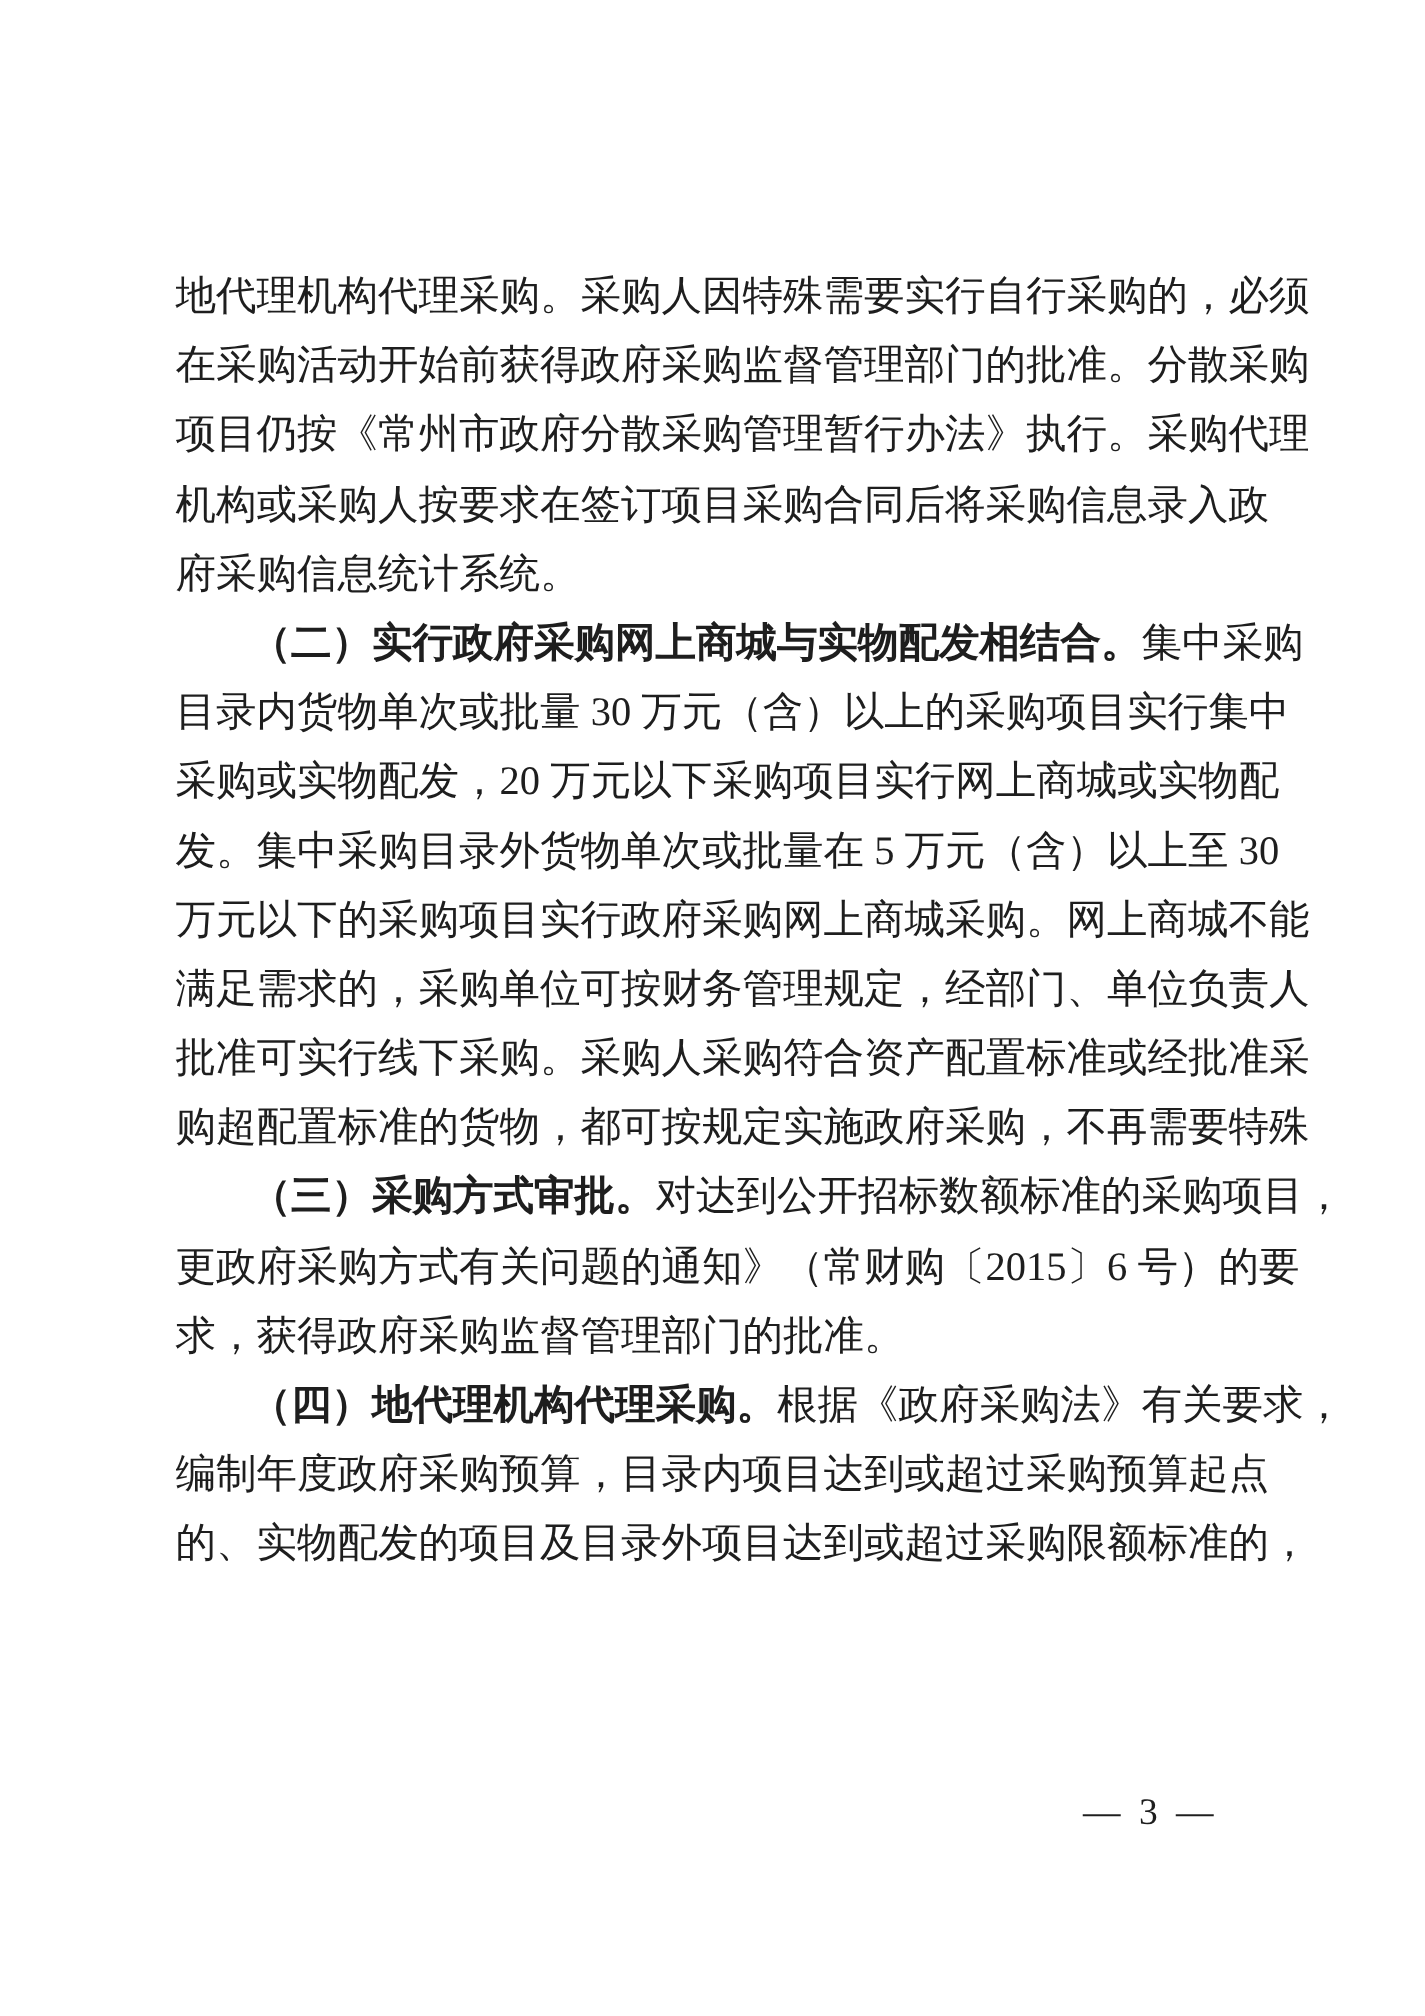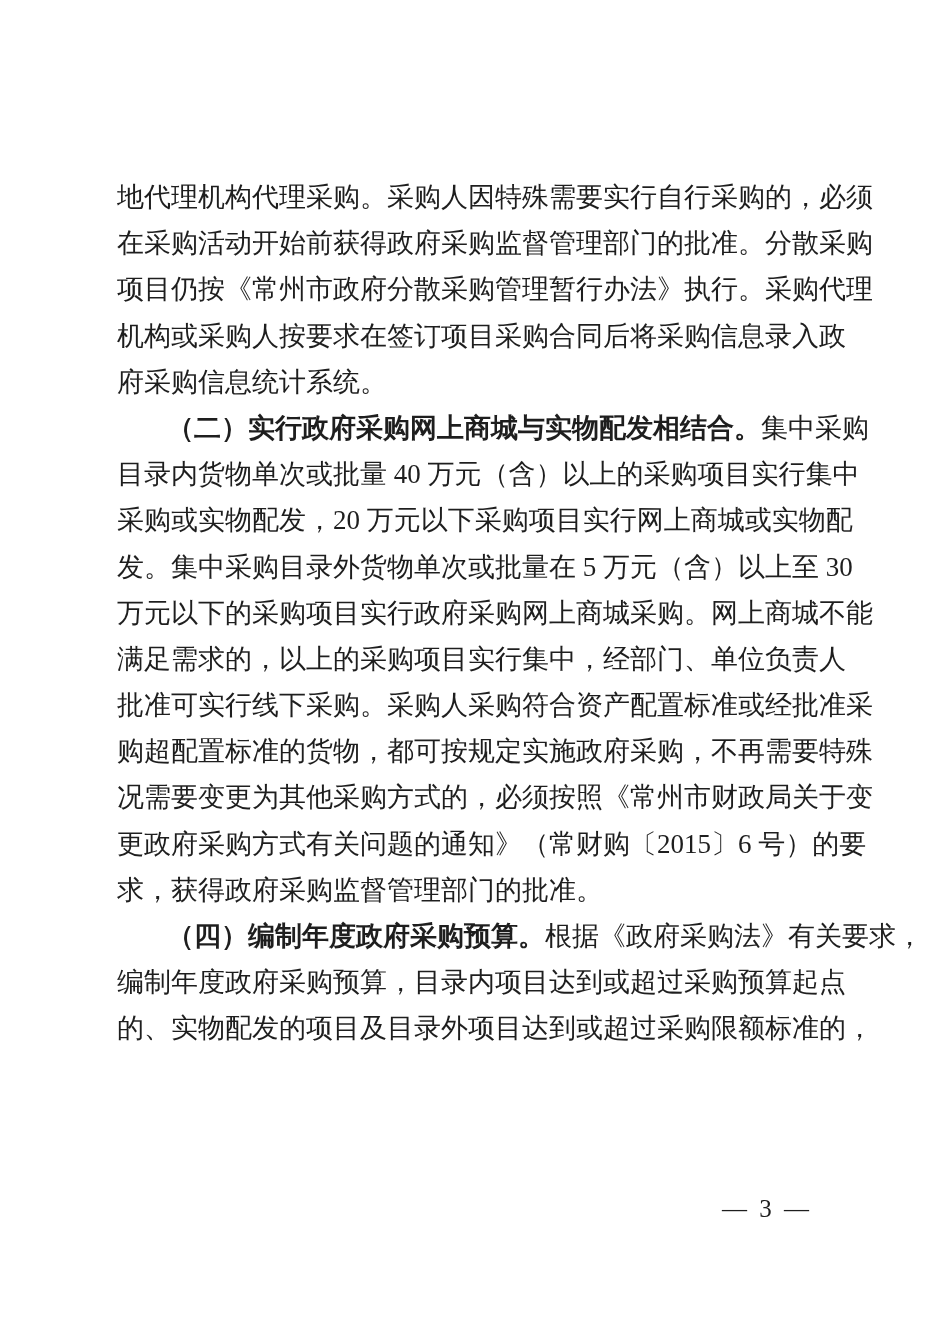--- a/index.html
+++ b/index.html
@@ -58,33 +58,33 @@
   <div class="content">
       <div class="paragraph">
         <div class="line"><span class="seg">地代理机构代理采购。采购人因特殊需要实行自行采购的，必须</span></div>
         <div class="line"><span class="seg">在采购活动开始前获得政府采购监督管理部门的批准。分散采购</span></div>
         <div class="line"><span class="seg">项目仍按《常州市政府分散采购管理暂行办法》执行。采购代理</span></div>
         <div class="line"><span class="seg">机构或采购人按要求在签订项目采购合同后将采购信息录入政</span></div>
         <div class="line line-end"><span class="seg">府采购信息统计系统。</span></div>
       </div>
       <div class="paragraph">
         <div class="line indent"><span class="seg bold">（二）实行政府采购网上商城与实物配发相结合。</span><span class="seg">集中采购</span></div>
-        <div class="line"><span class="seg">目录内货物单次或批量 40 万元（含）以上的采购项目实行集中</span></div>
+        <div class="line"><span class="seg">目录内货物单次或批量 30 万元（含）以上的采购项目实行集中</span></div>
         <div class="line"><span class="seg">采购或实物配发，20 万元以下采购项目实行网上商城或实物配</span></div>
         <div class="line"><span class="seg">发。集中采购目录外货物单次或批量在 5 万元（含）以上至 30</span></div>
         <div class="line"><span class="seg">万元以下的采购项目实行政府采购网上商城采购。网上商城不能</span></div>
-        <div class="line"><span class="seg">满足需求的，以上的采购项目实行集中，经部门、单位负责人</span></div>
+        <div class="line"><span class="seg">满足需求的，采购单位可按财务管理规定，经部门、单位负责人</span></div>
         <div class="line"><span class="seg">批准可实行线下采购。采购人采购符合资产配置标准或经批准采</span></div>
         <div class="line"><span class="seg">购超配置标准的货物，都可按规定实施政府采购，不再需要特殊</span></div>
       </div>
       <div class="paragraph">
-        <div class="line"><span class="seg">况需要变更为其他采购方式的，必须按照《常州市财政局关于变</span></div>
+        <div class="line indent"><span class="seg bold">（三）采购方式审批。</span><span class="seg">对达到公开招标数额标准的采购项目，</span></div>
         <div class="line"><span class="seg">更政府采购方式有关问题的通知》（常财购〔2015〕6 号）的要</span></div>
         <div class="line line-end"><span class="seg">求，获得政府采购监督管理部门的批准。</span></div>
       </div>
       <div class="paragraph">
-        <div class="line indent"><span class="seg bold">（四）编制年度政府采购预算。</span><span class="seg">根据《政府采购法》有关要求，</span></div>
+        <div class="line indent"><span class="seg bold">（四）地代理机构代理采购。</span><span class="seg">根据《政府采购法》有关要求，</span></div>
         <div class="line"><span class="seg">编制年度政府采购预算，目录内项目达到或超过采购预算起点</span></div>
         <div class="line"><span class="seg">的、实物配发的项目及目录外项目达到或超过采购限额标准的，</span></div>
       </div>
     </div>
   <div class="page-number">— 3 —</div>
 </div>
 
 </body></html>

